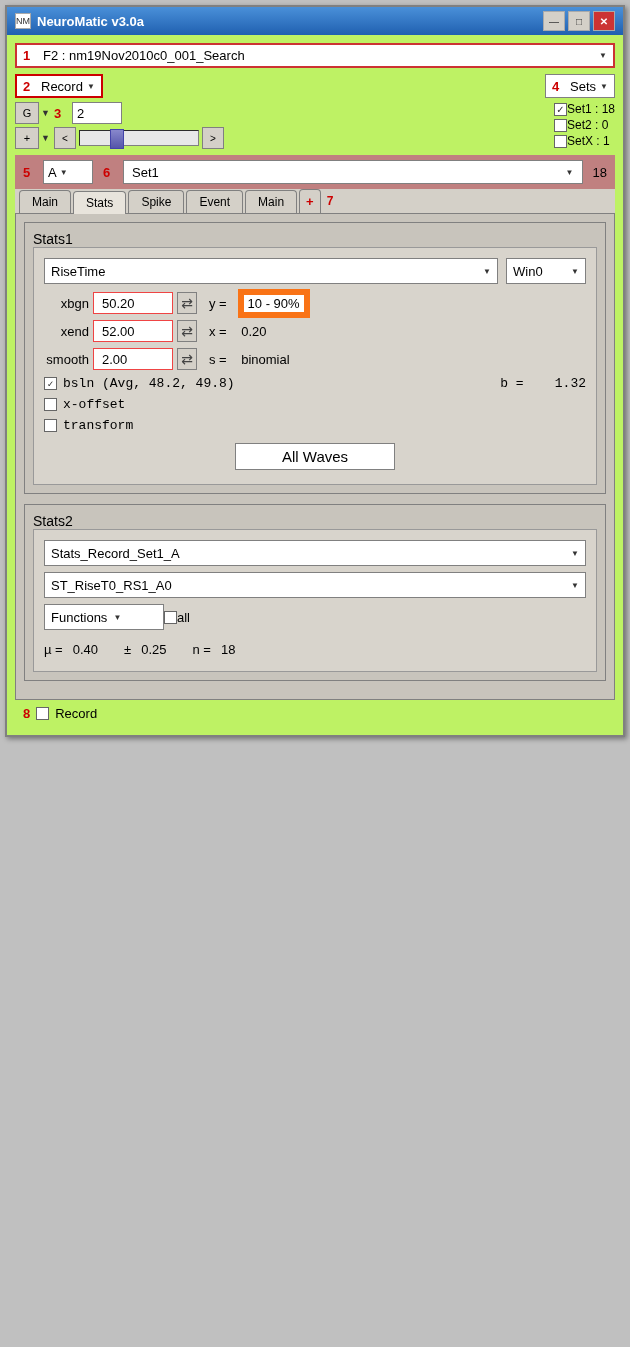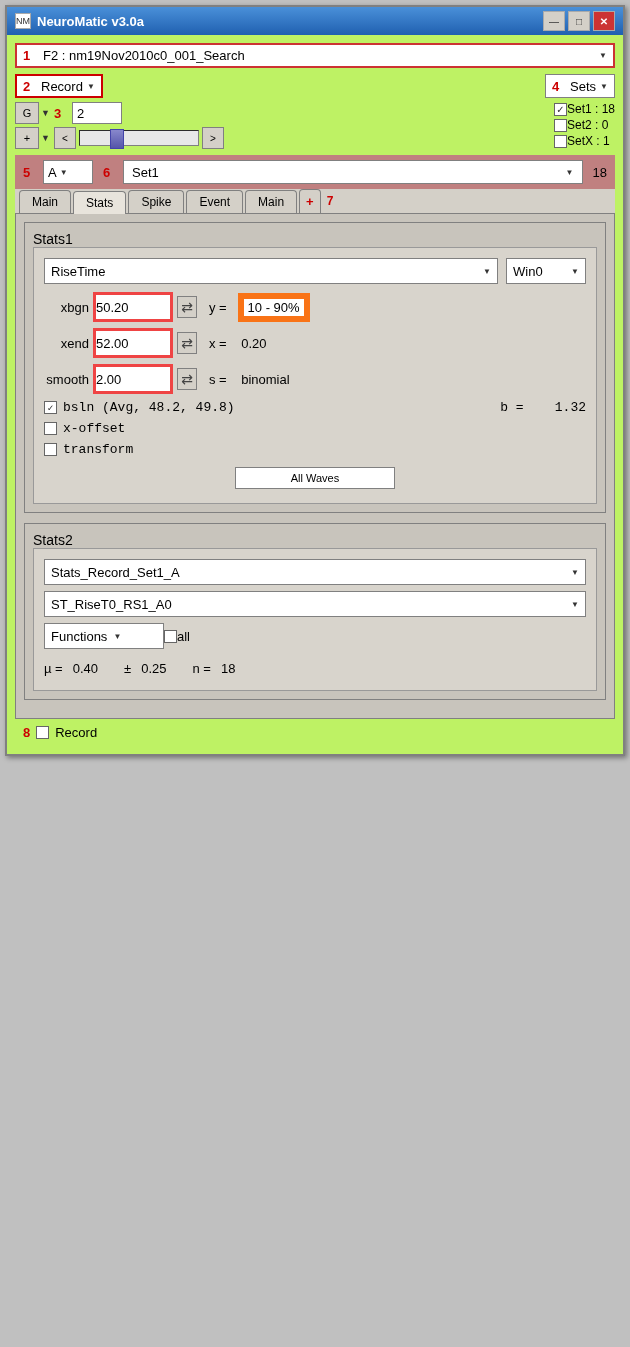--- a/index.html
+++ b/index.html
@@ -352,24 +352,24 @@
       align-items: center;
       margin-bottom: 6px;
       gap: 4px;
     }
     .field-label {
       min-width: 45px;
       text-align: right;
       font-size: 13px;
     }
     .field-input {
-      border: 3px solid #ef4444;
-      background: white;
-      padding: 2px 0;
-      height: 30px;
+      border: 1px solid #ef4444;
+      background: white;
+      padding: 2px 8px;
+      height: 22px;
       width: 80px;
       font-size: 13px;
     }
     .spin-btn {
       width: 20px;
       height: 22px;
       border: 1px solid #808080;
       background: #d4d0c8;
       cursor: pointer;
       display: flex;
@@ -391,21 +391,21 @@
       font-size: 13px;
       font-family: Liberation Mono, monospace;
     }
 
     .all-waves-btn {
       display: block;
       margin: 10px auto 4px;
       background: white;
       border: 1px solid #808080;
       padding: 4px 30px;
-      font-size: 11px;
+      font-size: 15px;
       cursor: pointer;
       min-width: 160px;
       text-align: center;
     }
 
     
     .stats2-dropdown {
       background: white;
       border: 1px solid #808080;
       padding: 3px 6px;

